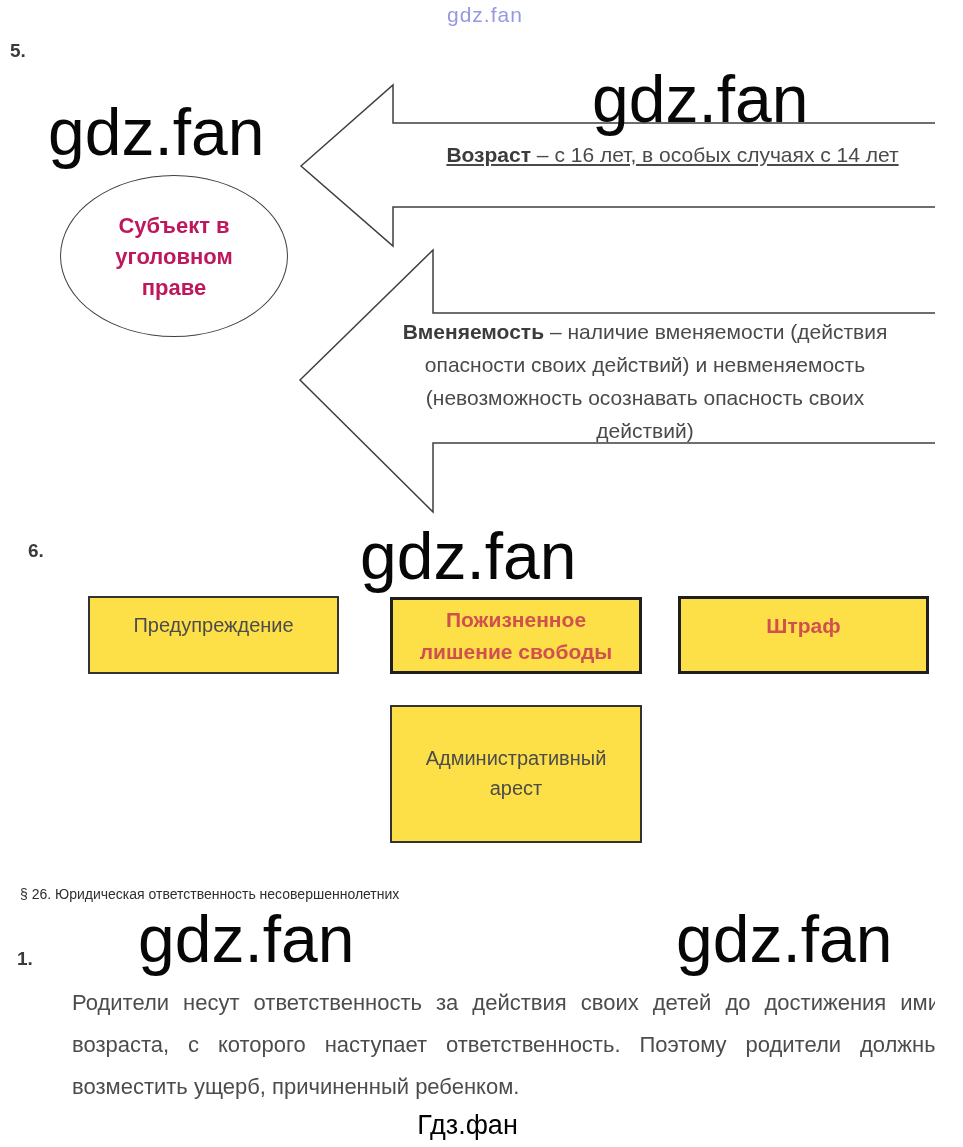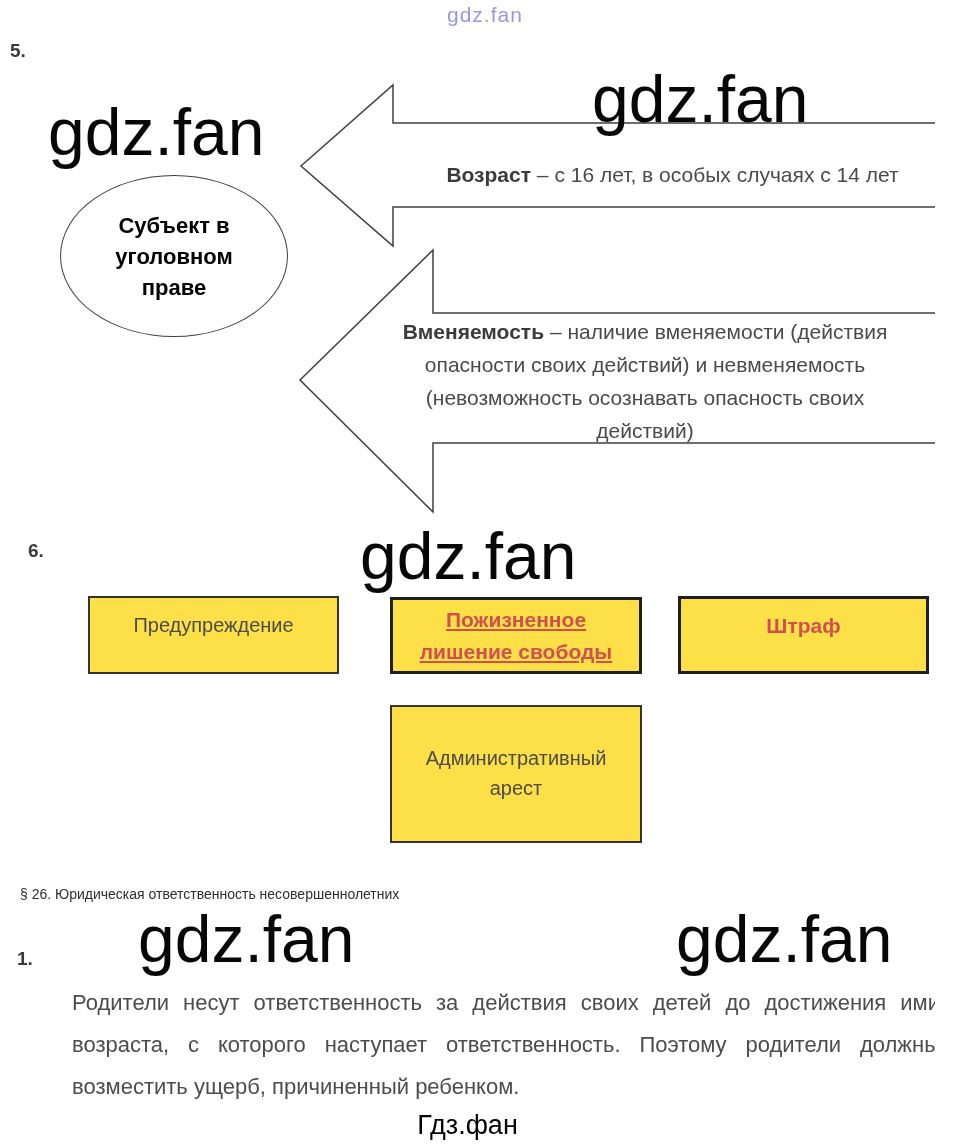--- a/index.html
+++ b/index.html
@@ -27,46 +27,46 @@
   .num6{left:28px;top:540px;}
   .num1{left:17px;top:948px;}
   
   .ellipse{
     position:absolute;left:60px;top:175px;width:226px;height:160px;
     border:1.5px solid #3f3f3f;border-radius:50%;
     display:flex;align-items:center;justify-content:center;z-index:2;background:#fff;
   }
   .ellipse-label{
     width:160px;text-align:center;font-size:22px;font-weight:bold;
-    color:#000000;line-height:31px;
+    color:#be185d;line-height:31px;
   }
   
   .arrow-svg{position:absolute;z-index:1;}
   .arrow1{left:294px;top:79px;}
   .arrow2{left:294px;top:248px;}
   .arrow-shape{fill:#ffffff;stroke:#3f3f3f;stroke-width:1.5;}
   .arrow1-text{
     position:absolute;left:400px;top:123px;width:545px;height:84px;z-index:3;
-    display:flex;align-items:flex-end;justify-content:center;padding-bottom:20px;
-    box-sizing:border-box;font-size:21px;color:#4a4a4a;
+    display:flex;align-items:center;justify-content:center;padding-bottom:20px;
+    box-sizing:border-box;font-size:21px;color:#4a4a4a;text-decoration:underline;
   }
   .arrow2-text{
     position:absolute;left:340px;top:315px;width:610px;z-index:3;
     text-align:center;font-size:21px;line-height:33px;color:#4a4a4a;
   }
   .bold-label{font-weight:bold;color:#3b3b3b;}
   
   .box{
     position:absolute;background:#fde047;box-sizing:border-box;z-index:2;
     display:flex;align-items:center;justify-content:center;text-align:center;
     padding:6px 22px;font-size:20px;color:#4c4c4c;line-height:30px;
   }
   .box.red{color:var(--accent-red,#d14f4f);font-weight:bold;font-size:21px;}
   .b1{left:88px;top:596px;width:251px;height:78px;border:2px solid #333;padding-bottom:26px;}
-  .b2{left:390px;top:597px;width:252px;height:77px;border:3px solid #1f1f1f;line-height:32px;text-decoration:underline;}
+  .b2{left:390px;top:597px;width:252px;height:77px;border:3px solid #1f1f1f;line-height:32px;}
   .b3{left:678px;top:596px;width:251px;height:78px;border:3px solid #1f1f1f;padding-bottom:24px;font-size:22px;}
   .b4{left:88px;top:705px;width:251px;height:138px;border:3px solid #1f1f1f;line-height:32px;padding-bottom:22px;}
   .b5{left:390px;top:705px;width:252px;height:138px;border:2px solid #333;padding-bottom:8px;}
   .b6{left:678px;top:705px;width:251px;height:138px;border:3px solid #2a2a2a;line-height:29px;}
   
   .heading26{
     position:absolute;left:20px;top:886px;font-size:14px;font-weight:normal;color:#2e2e2e;
   }
   .paragraph{
     position:absolute;left:72px;top:982px;width:868px;font-size:22px;line-height:42px;

